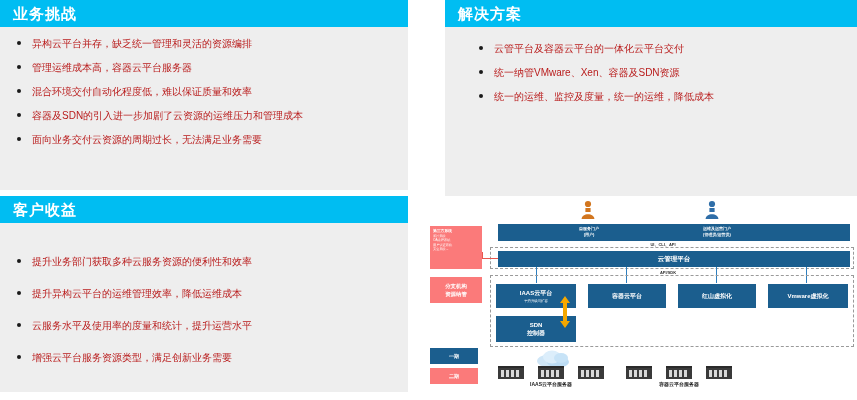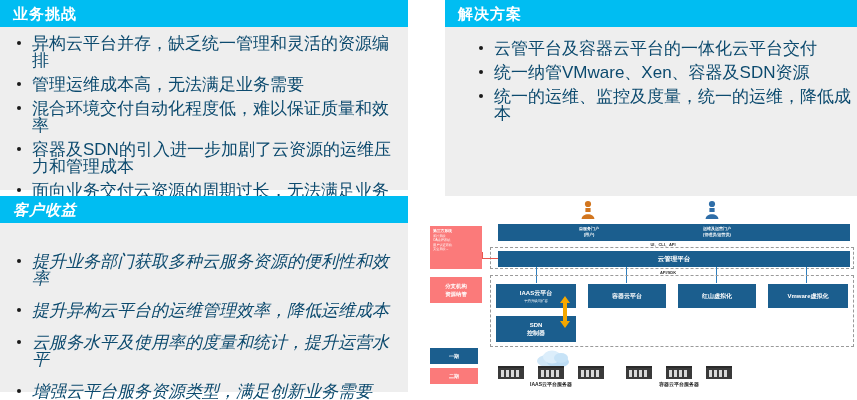--- a/index.html
+++ b/index.html
@@ -27,36 +27,36 @@
   .panel-body{
     position:absolute;left:0;right:0;top:27px;bottom:0;
     background:#eeeeee;
     padding:8px 10px 6px 10px;
     box-sizing:border-box;
   }
   ul.bullets{list-style:none;margin:0;padding:0;}
   ul.bullets li{
     position:relative;
     padding-left:22px;
-    color:#0c4a6e;
-    font-size:17px;
+    color:#b91c1c;
+    font-size:10px;
     line-height:17px;
     margin-bottom:7px;
   }
   ul.bullets li:before{
     content:"";
     position:absolute;left:7px;top:6px;
     width:4px;height:4px;border-radius:50%;
     background:#1a1a1a;
   }
   ul.bullets.loose li{margin-bottom:15px;}
 
   
   #panel-challenge{left:0;top:0;width:408px;height:190px;}
-  #panel-benefit{left:0;top:196px;width:408px;height:196px;font-style:italic;}
+  #panel-benefit{left:0;top:196px;width:408px;height:196px;}
   #panel-solution{left:437px;top:0;width:420px;height:215px;margin-left:8px;}
 
   
   #diagram{position:absolute;left:428px;top:196px;width:429px;height:204px;background:#ffffff;}
   .d{position:absolute;box-sizing:border-box;}
   .blue-box{
     background:#1b5e8e;color:#fff;
     display:flex;flex-direction:column;align-items:center;justify-content:center;
     text-align:center;font-weight:bold;
   }
@@ -95,21 +95,21 @@
 
 <div class="slide">
 
   <div class="panel" id="panel-challenge">
     <div class="panel-head">
       <span class="panel-title">业务挑战</span>
     </div>
     <div class="panel-body">
       <ul class="bullets">
         <li>异构云平台并存，缺乏统一管理和灵活的资源编排</li>
-        <li>管理运维成本高，无法满足业务需要</li>
+        <li>管理运维成本高，容器云平台服务器</li>
         <li>混合环境交付自动化程度低，难以保证质量和效率</li>
         <li>容器及SDN的引入进一步加剧了云资源的运维压力和管理成本</li>
         <li>面向业务交付云资源的周期过长，无法满足业务需要</li>
       </ul>
     </div>
   </div>
 
   <div class="panel" id="panel-benefit">
     <div class="panel-head">
       <span class="panel-title">客户收益</span>

